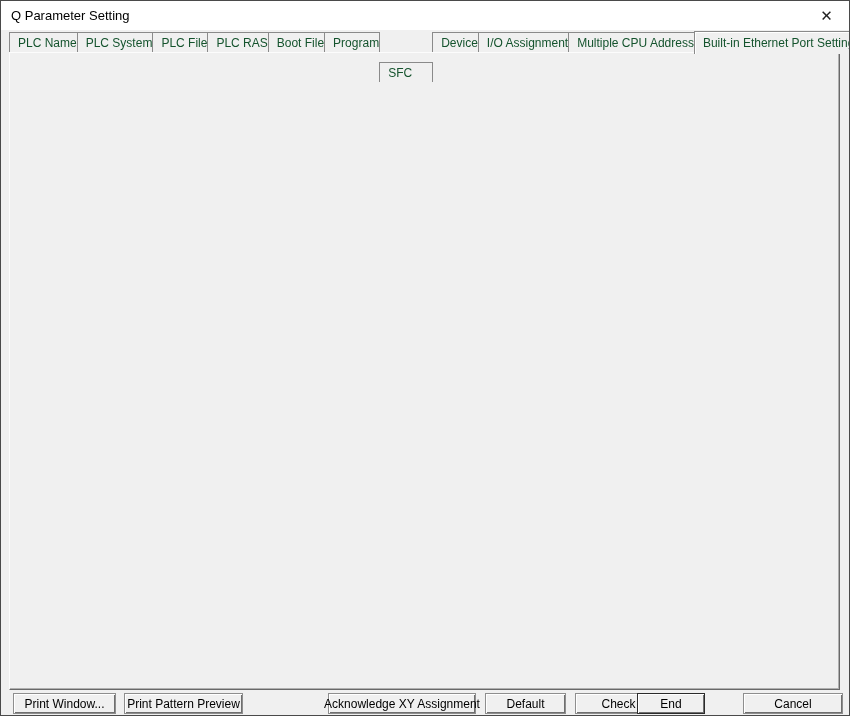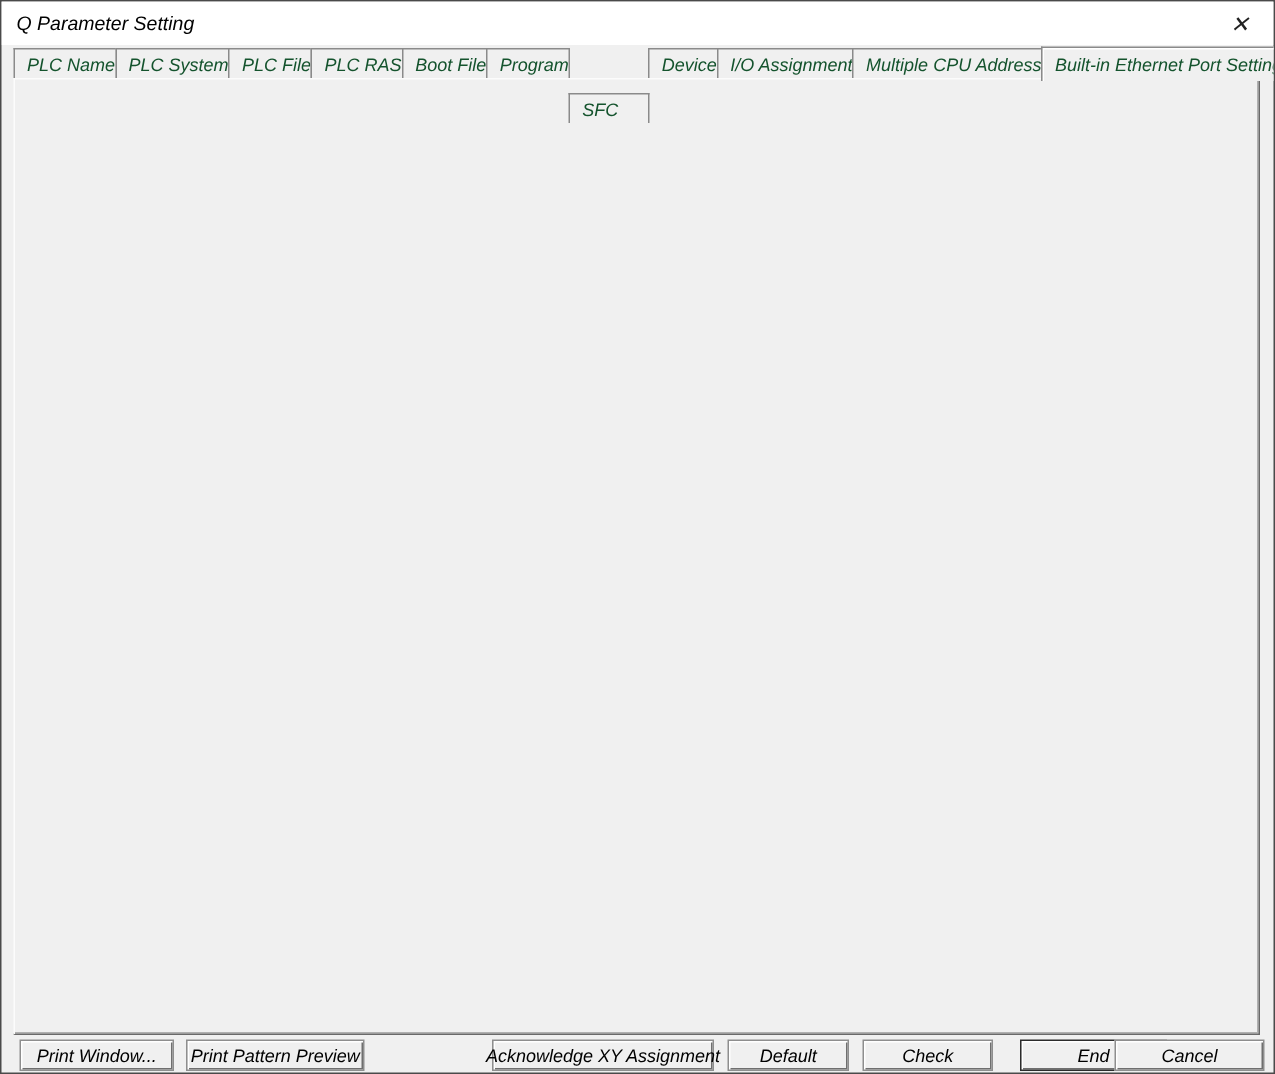--- a/index.html
+++ b/index.html
@@ -1,21 +1,21 @@
 <!DOCTYPE html>
 <html><head>
 <meta charset="utf-8">
 <style>
   * { margin:0; padding:0; box-sizing:border-box; }
   html,body { background:#c8c8c8; }
   body { font-family:"Liberation Sans", sans-serif; }
   .window {
     position:relative; width:850px; height:716px;
     background:#f0f0f0; border:1px solid #4a4a4a; overflow:hidden;
-    font-size:12px; color:#000;font-style:italic;
+    font-size:12px; color:#000;
   }
   
   .titlebar { position:absolute; left:0; top:0; width:100%; height:29px; background:#ffffff; }
   .titlebar .title { position:absolute; left:10px; top:0; line-height:29px; font-size:13px; color:#000; }
   .close-btn { position:absolute; right:0; top:0; width:45px; height:29px; display:flex; align-items:center; justify-content:center; font-size:15px; color:#222; cursor:pointer; }
   
   .tabstrip { position:absolute; left:8px; top:31px; height:23px; display:flex; align-items:flex-start; z-index:3; }
   .tab {
     height:20px; padding:3px 0 0 8px; background:#f0f0f0;
     border:1px solid #8a8a8a; border-bottom:none; margin-right:-1px;
@@ -175,17 +175,17 @@
   <div class="legend">
     <span class="lg-prefix">Set if it is needed(</span><span class="lg-default">Default</span><span class="lg-sep">/</span><span class="lg-changed">Changed</span><span class="lg-close">)</span>
   </div>
 
   <div class="bottombar">
     <div class="btn" style="left:12px; width:103px;">Print Window...</div>
     <div class="btn" style="left:123px; width:119px;">Print Pattern Preview</div>
     <div class="btn" style="left:327px; width:148px;">Acknowledge XY Assignment</div>
     <div class="btn" style="left:484px; width:81px;">Default</div>
     <div class="btn" style="left:574px; width:87px;">Check</div>
-    <div class="btn default-ring" style="left:679px; width:98px;">End</div>
+    <div class="btn default-ring" style="left:636px; width:68px;">End</div>
     <div class="btn" style="left:742px; width:100px;">Cancel</div>
   </div>
 
 </div>
 
 </body></html>

